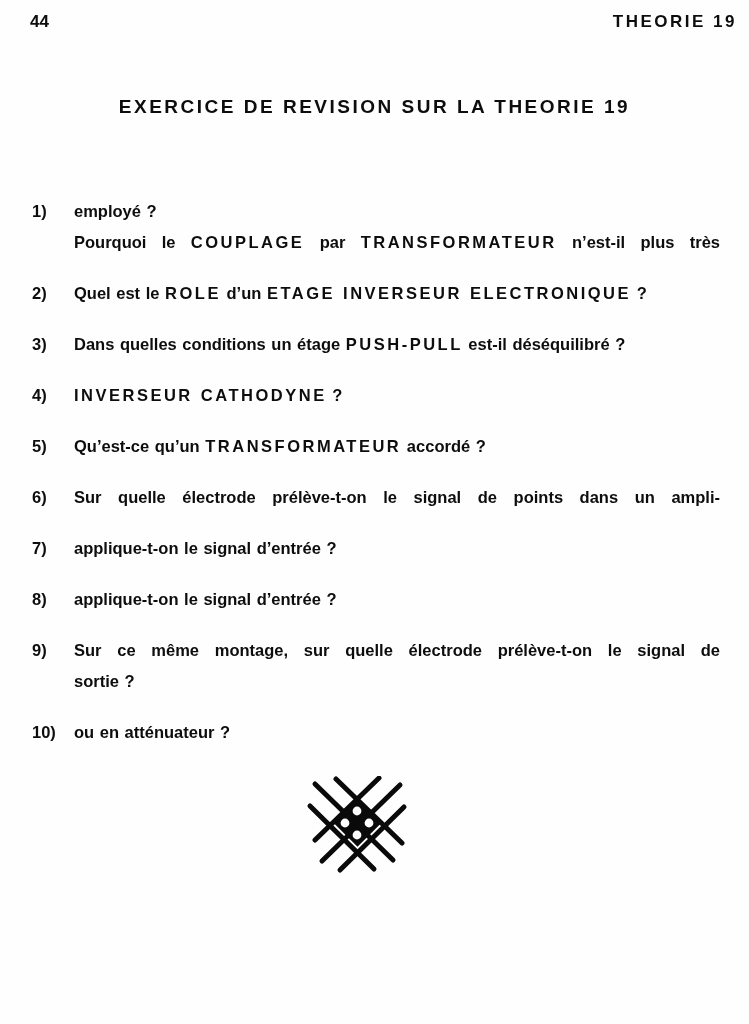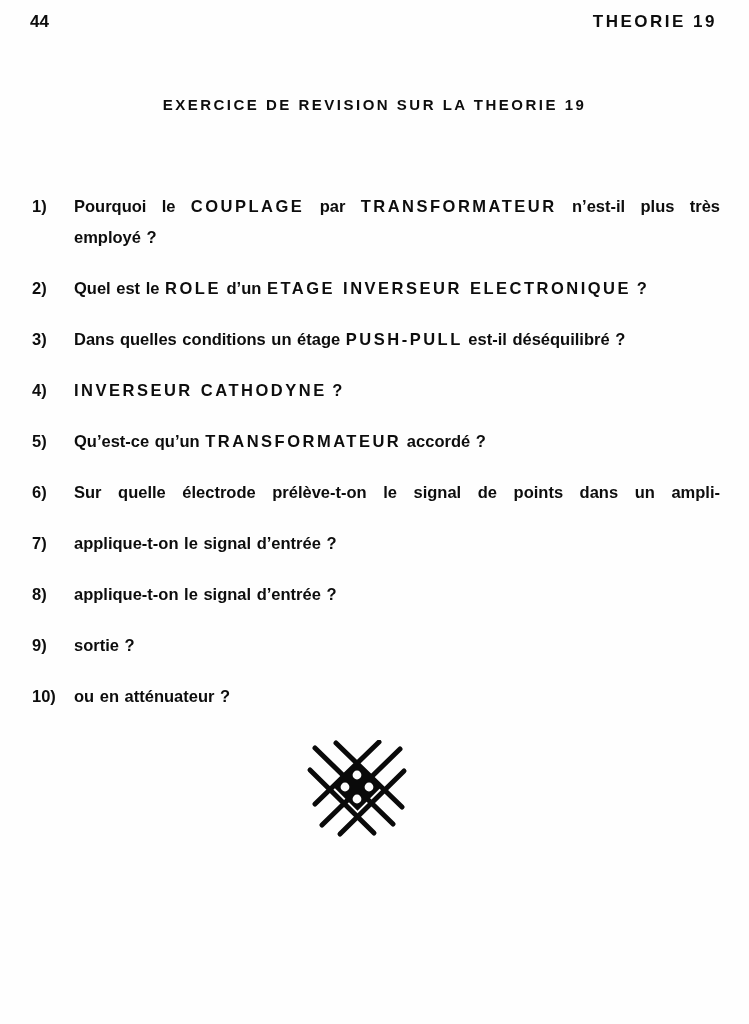--- a/index.html
+++ b/index.html
@@ -15,30 +15,30 @@
     overflow: hidden;
     font-family: "Liberation Sans", sans-serif;
     font-weight: 700;
     color: #0d0d0d;
     -webkit-font-smoothing: antialiased;
   }
   .page-header {
     display: flex;
     justify-content: space-between;
     align-items: baseline;
-    padding: 12px 32px 0 30px;
+    padding: 12px 12px 0 30px;
     font-size: 17px;
   }
   .spaced {
     letter-spacing: 2.5px;
   }
   .title {
     margin: 64px 0 0 0;
     text-align: center;
-    font-size: 15px;
+    font-size: 19px;
     font-weight: 700;
     letter-spacing: 2.5px;
   }
   .questions {
     margin: 78px 29px 0 32px;
   }
   .q-row {
     display: flex;
     margin-bottom: 20px;
     font-size: 16.5px;
@@ -74,22 +74,22 @@
     <span>44</span>
     <span class="spaced">THEORIE 19</span>
   </header>
 
   <h1 class="title">EXERCICE DE REVISION SUR LA THEORIE 19</h1>
 
   <main class="questions" id="questions">
       <div class="q-row">
         <span class="q-num">1)</span>
         <div class="q-text">
+          <div class="q-line">employé ?</div>
           <div class="q-line justify">Pourquoi le <span class="caps">COUPLAGE</span> par <span class="caps">TRANSFORMATEUR</span> n’est-il plus très</div>
-          <div class="q-line">employé ?</div>
         </div>
       </div>
       <div class="q-row">
         <span class="q-num">2)</span>
         <div class="q-text">
           <div class="q-line">Quel est le <span class="caps">ROLE</span> d’un <span class="caps">ETAGE INVERSEUR ELECTRONIQUE</span> ?</div>
         </div>
       </div>
       <div class="q-row">
         <span class="q-num">3)</span>
@@ -123,20 +123,21 @@
       </div>
       <div class="q-row">
         <span class="q-num">8)</span>
         <div class="q-text">
           <div class="q-line">applique-t-on le signal d’entrée ?</div>
         </div>
       </div>
       <div class="q-row">
         <span class="q-num">9)</span>
         <div class="q-text">
+          <div class="q-line justify">Sur ce même montage, sur quelle électrode prélève-t-on le signal de</div>
           <div class="q-line">sortie ?</div>
         </div>
       </div>
       <div class="q-row">
         <span class="q-num">10)</span>
         <div class="q-text">
           <div class="q-line">ou en atténuateur ?</div>
         </div>
       </div>
     </main>

